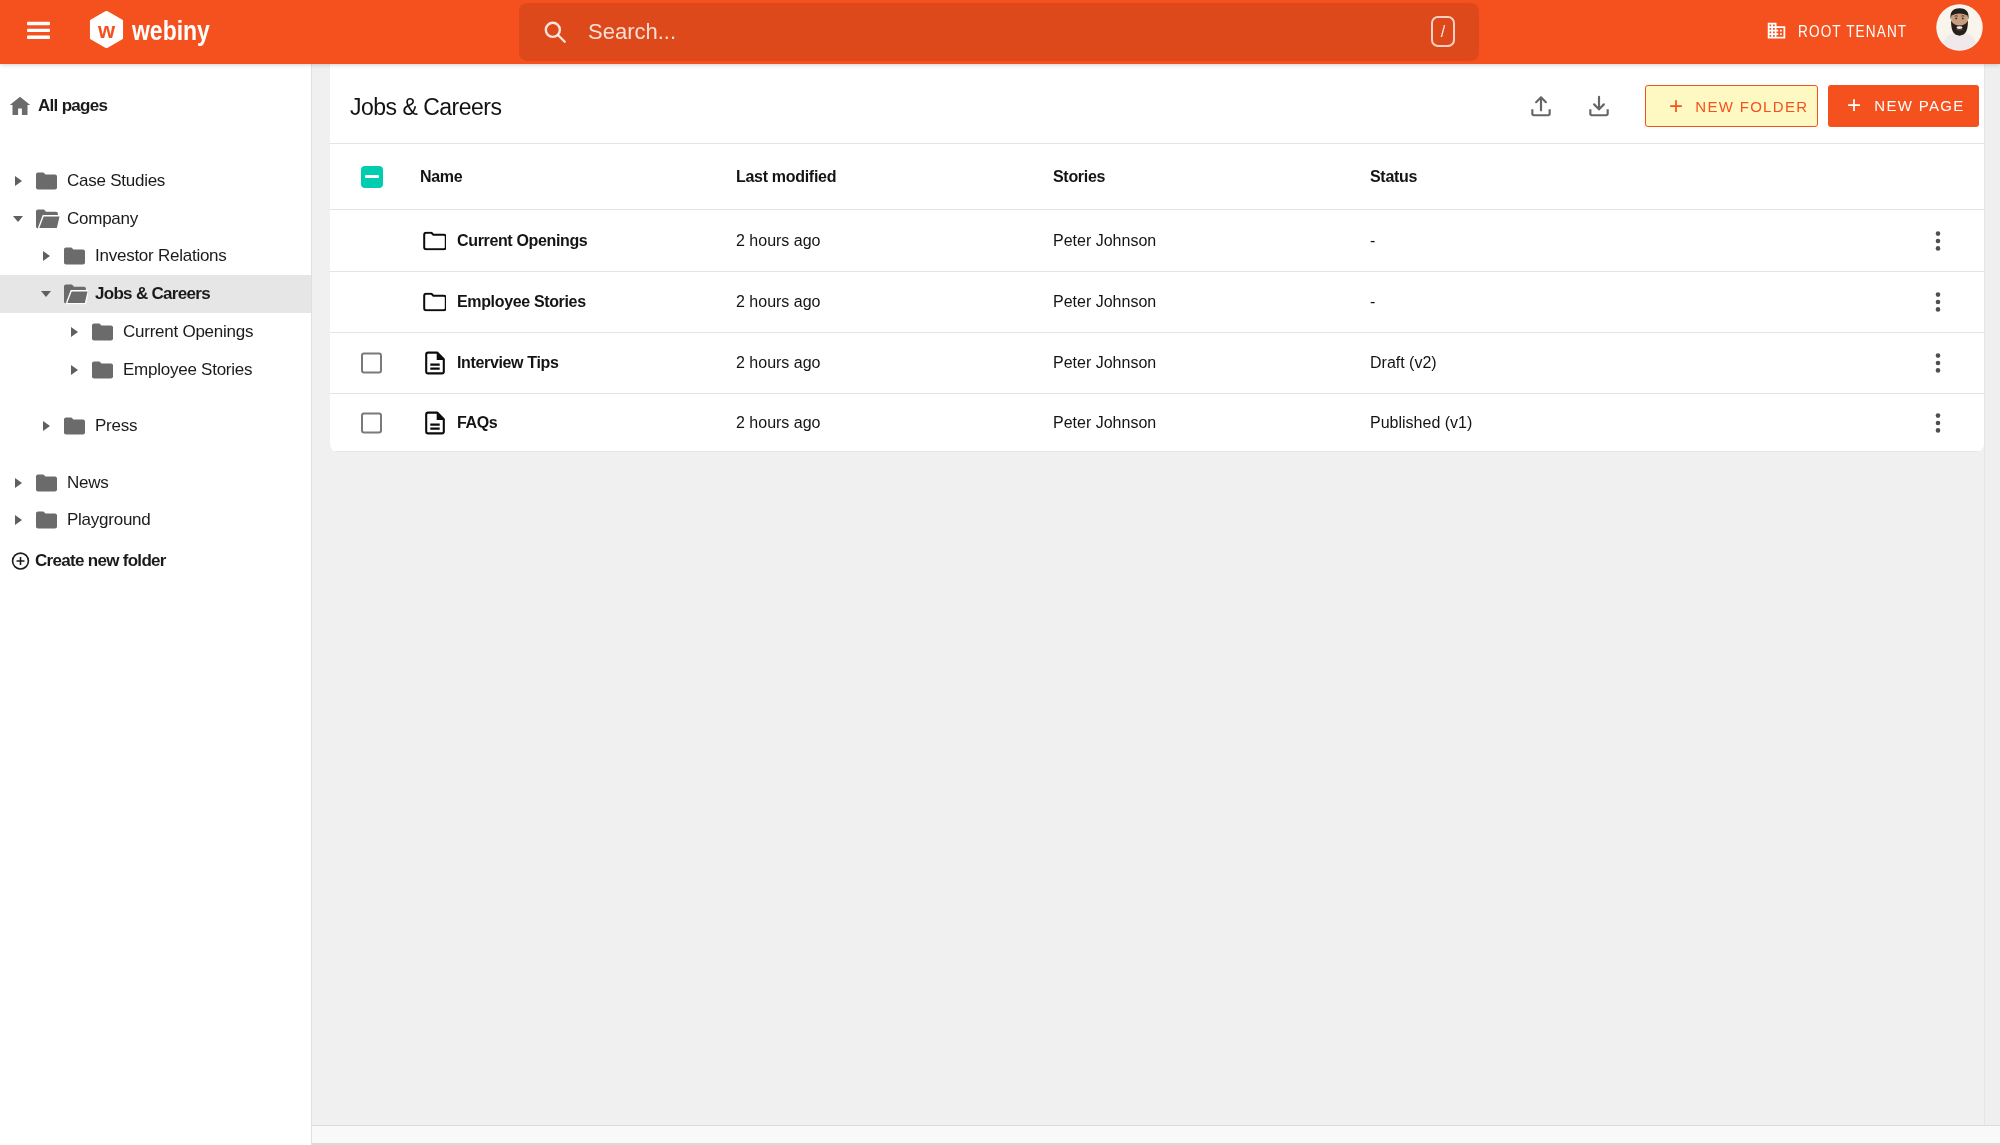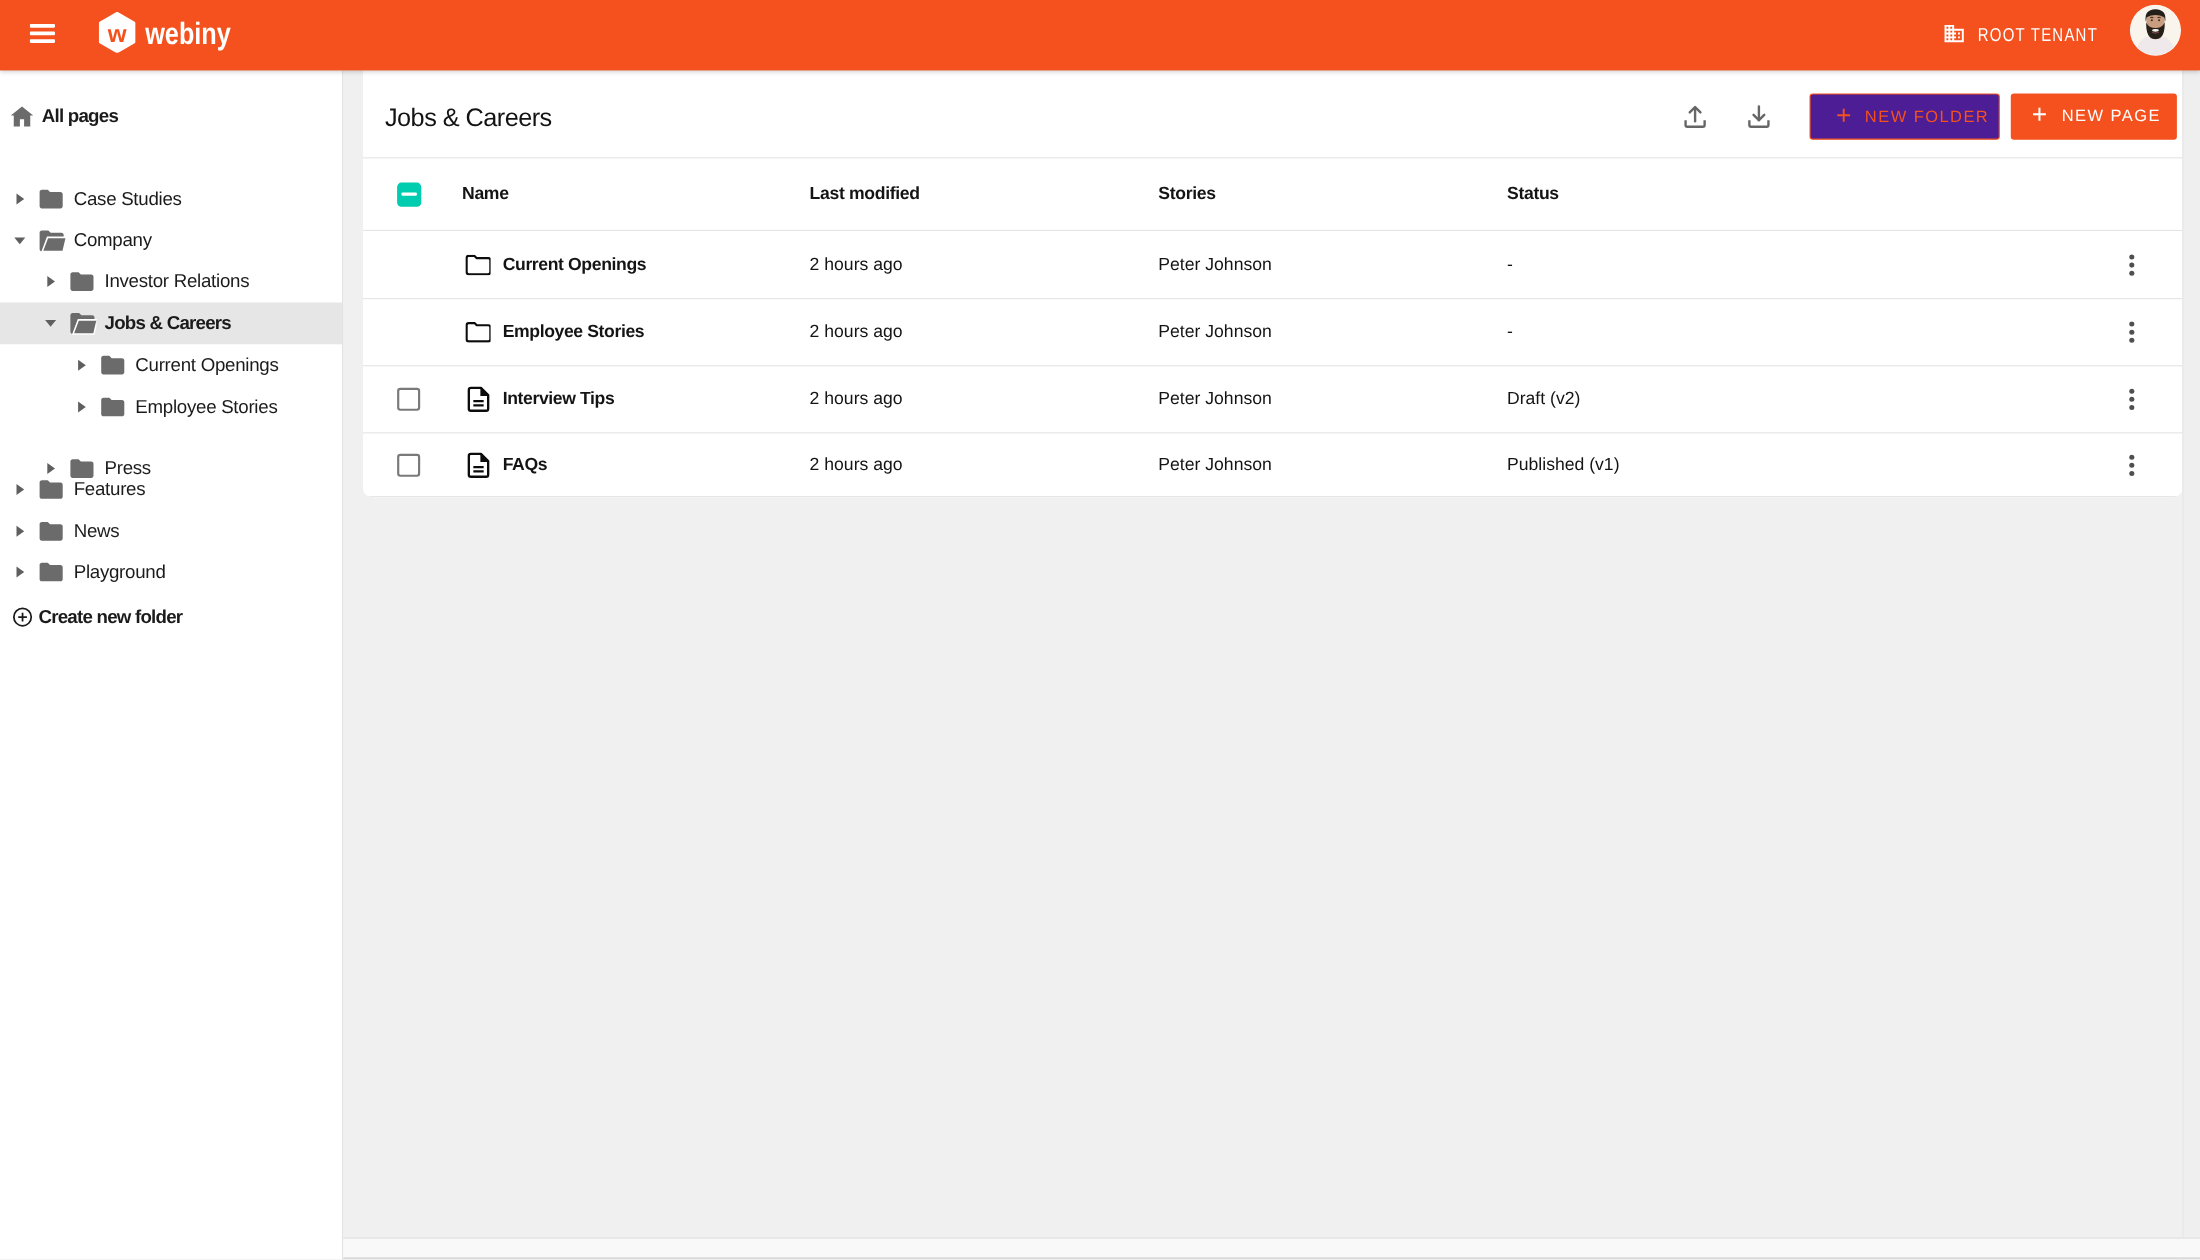--- a/index.html
+++ b/index.html
@@ -41,38 +41,46 @@
 
   .hcell{position:absolute;font-weight:bold;font-size:16px;letter-spacing:-0.3px;top:50%;transform:translateY(-50%);}
   .cell{position:absolute;font-size:16px;top:50%;transform:translateY(-50%);white-space:nowrap;}
   .row{position:absolute;left:0;width:1654px;height:61px;border-bottom:1px solid var(--hairline);}
   .namebold{font-weight:bold;letter-spacing:-0.35px;}
   .kebab{position:absolute;left:1605px;top:50%;transform:translateY(-50%);}
   .cbx{position:absolute;left:31px;top:50%;transform:translateY(-50%);width:21px;height:21px;border:2px solid #7a7a7a;border-radius:3px;}
 
   
   .btn{position:absolute;top:21px;height:42px;border-radius:3px;font-size:15px;letter-spacing:1.3px;line-height:40px;white-space:nowrap;}
-  #btnfolder{left:1315px;width:173px;border:1px solid var(--orange);color:var(--orange);background:#4c1d95;}
+  #btnfolder{left:1315px;width:173px;border:1px solid var(--orange);color:var(--orange);background:#fef9c3;}
   #btnpage{left:1498px;width:151px;background:var(--orange);color:#fff;}
   .plus{font-size:24px;font-weight:400;vertical-align:-2px;}
 </style>
 </head>
 <body>
 
 <div id="appbar">
   <svg class="abs" style="left:27px;top:21px" width="23" height="20" viewBox="0 0 23 20">
     <rect x="0" y="0.8" width="23" height="3.4" rx="1" fill="#fff"></rect>
     <rect x="0" y="7.7" width="23" height="3.4" rx="1" fill="#fff"></rect>
     <rect x="0" y="14.6" width="23" height="3.4" rx="1" fill="#fff"></rect>
   </svg>
   <svg class="abs" style="left:89px;top:11px" width="35" height="37" viewBox="0 0 35 37">
     <polygon points="17.5,1 32.8,9.8 32.8,27.2 17.5,36 2.2,27.2 2.2,9.8" fill="#fff" stroke="#fff" stroke-width="2.5" stroke-linejoin="round"></polygon>
     <text x="17.5" y="27" font-family="Liberation Sans, sans-serif" font-size="22" font-weight="bold" fill="#f4511e" text-anchor="middle">w</text>
   </svg>
   <div id="wordmark">webiny</div>
+  <div id="searchbar">
+    <svg class="abs" style="left:23px;top:16px" width="26" height="26" viewBox="0 0 24 24" fill="none" stroke="rgba(255,255,255,0.85)" stroke-width="2.2">
+      <circle cx="10" cy="10" r="6.5"></circle>
+      <line x1="15" y1="15" x2="21" y2="21" stroke-linecap="round"></line>
+    </svg>
+    <div id="searchtxt">Search...</div>
+    <div id="slashkey">/</div>
+  </div>
   <svg class="abs" style="left:1766px;top:20px" width="21" height="21" viewBox="0 0 24 24" fill="#fff">
     <path d="M12 7V3H2v18h20V7H12zM6 19H4v-2h2v2zm0-4H4v-2h2v2zm0-4H4V9h2v2zm0-4H4V5h2v2zm4 12H8v-2h2v2zm0-4H8v-2h2v2zm0-4H8V9h2v2zm0-4H8V5h2v2zm10 12h-8v-2h2v-2h-2v-2h2v-2h-2V9h8v10zm-2-8h-2v2h2v-2zm0 4h-2v2h2v-2z"></path>
   </svg>
   <div id="roottenant">ROOT TENANT</div>
   <svg class="abs" style="left:1936px;top:4px" width="47" height="47" viewBox="0 0 47 47">
     <defs>
         <clipPath id="avc">
           <circle cx="23.5" cy="23.5" r="22.6"></circle>
         </clipPath>
       </defs>
@@ -144,27 +152,20 @@
       </svg>
       <div class="lbl" style="left:123px;">Employee Stories</div>
     </div>
     <div class="trow" style="top:343px">
       <div class="caret r" style="left:43px"></div>
       <svg class="ficon" style="left:63px" width="23" height="19" viewBox="0 0 23 19" fill="#6b6b6b">
         <path d="M1 3c0-1.1.9-2 2-2h5.4l2.1 2.1H20c1.1 0 2 .9 2 2V16c0 1.1-.9 2-2 2H3c-1.1 0-2-.9-2-2z"></path>
       </svg>
       <div class="lbl" style="left:95px;">Press</div>
     </div>
-    <div class="trow" style="top:361.9px">
-      <div class="caret r" style="left:15px"></div>
-      <svg class="ficon" style="left:35px" width="23" height="19" viewBox="0 0 23 19" fill="#6b6b6b">
-        <path d="M1 3c0-1.1.9-2 2-2h5.4l2.1 2.1H20c1.1 0 2 .9 2 2V16c0 1.1-.9 2-2 2H3c-1.1 0-2-.9-2-2z"></path>
-      </svg>
-      <div class="lbl" style="left:67px;">Features</div>
-    </div>
     <div class="trow" style="top:399.6px">
       <div class="caret r" style="left:15px"></div>
       <svg class="ficon" style="left:35px" width="23" height="19" viewBox="0 0 23 19" fill="#6b6b6b">
         <path d="M1 3c0-1.1.9-2 2-2h5.4l2.1 2.1H20c1.1 0 2 .9 2 2V16c0 1.1-.9 2-2 2H3c-1.1 0-2-.9-2-2z"></path>
       </svg>
       <div class="lbl" style="left:67px;">News</div>
     </div>
     <div class="trow" style="top:437.3px">
       <div class="caret r" style="left:15px"></div>
       <svg class="ficon" style="left:35px" width="23" height="19" viewBox="0 0 23 19" fill="#6b6b6b">

